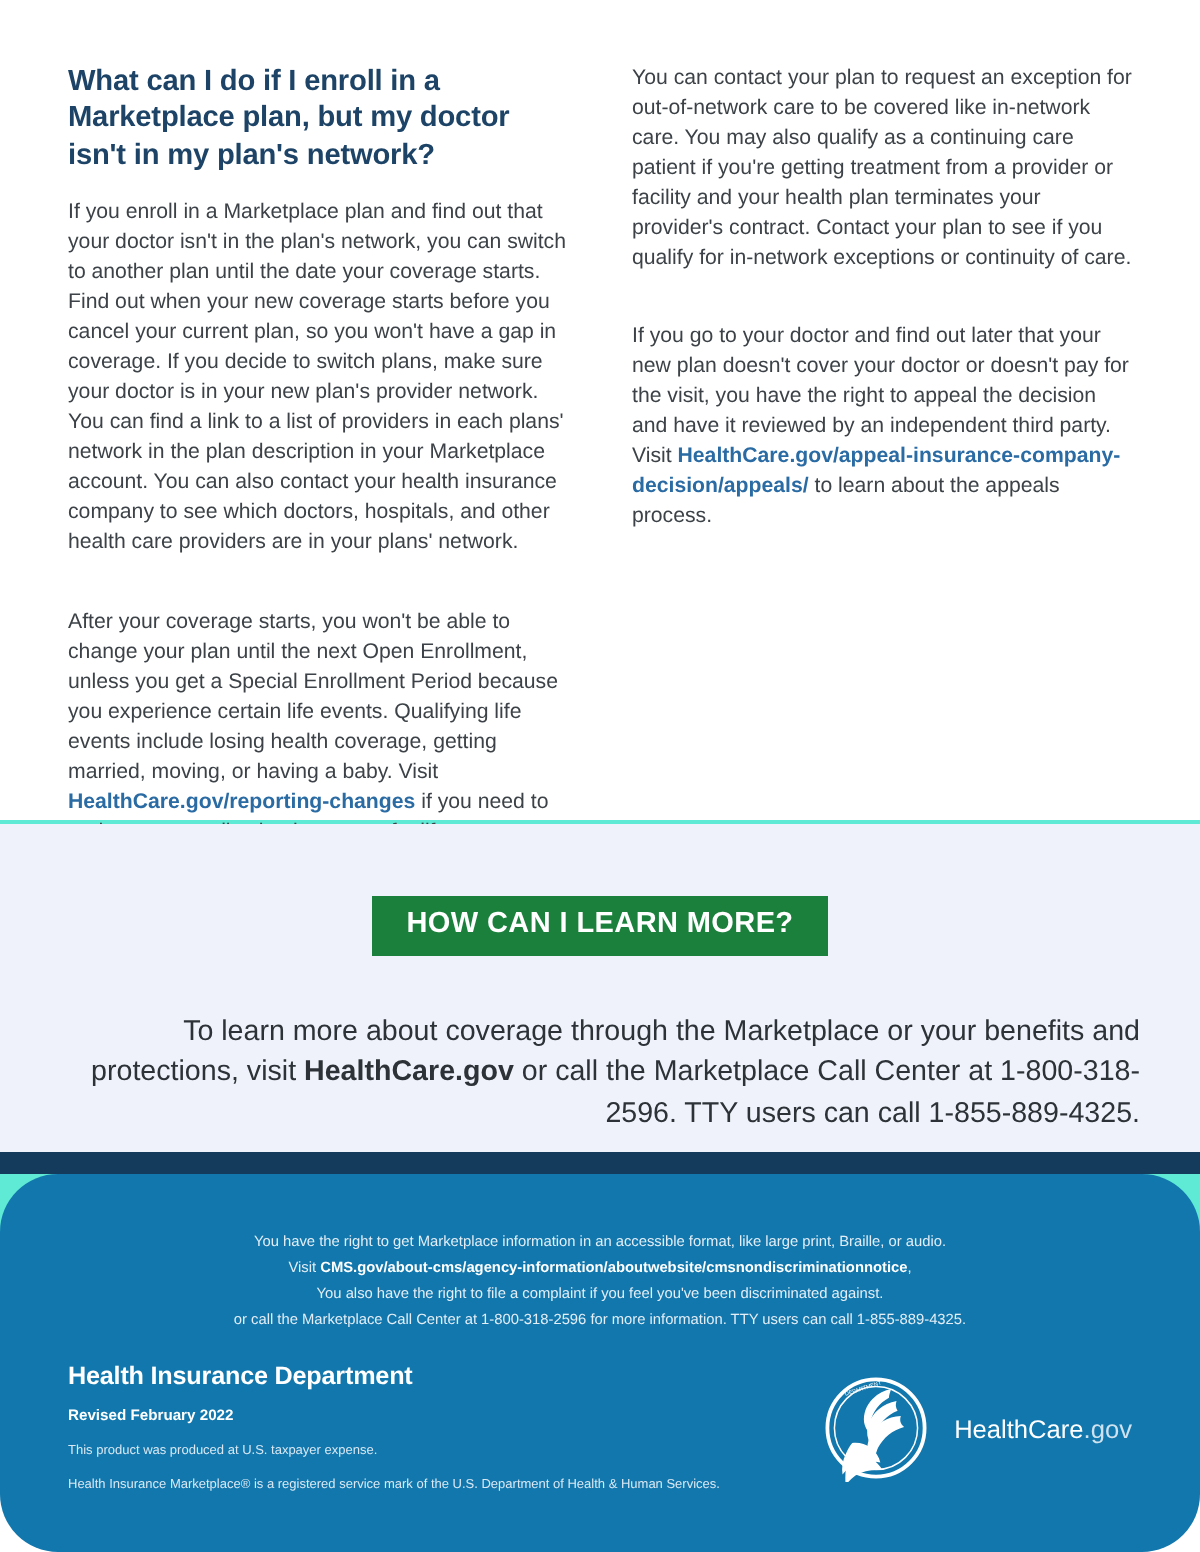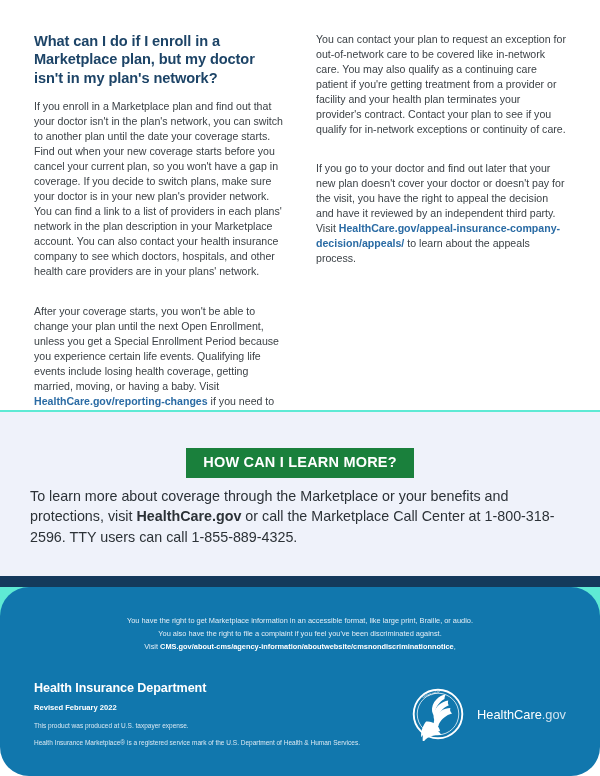--- a/index.html
+++ b/index.html
@@ -79,23 +79,23 @@
     background: #1a803c;
     color: #ffffff;
     font-size: 14.5px;
     font-weight: bold;
     letter-spacing: 0.2px;
     padding: 7px 17px 8px 17px;
     line-height: 1;
     display: inline-block;
   }
   .lm-text {
-    margin-top: 8px;
+    margin-top: 28px;
     width: 540px;
-    text-align: left;
+    text-align: right;
     font-size: 14.3px;
     line-height: 1.45;
     color: #2c3237;
   }
   .lm-text b { font-weight: bold; }
 
   
   .divider {
     position: absolute;
     left: 0; top: 576px;
@@ -200,22 +200,23 @@
 
     <div class="lm-text"><span>To learn more about coverage through the Marketplace or your benefits and protections, visit </span><b>HealthCare.gov</b><span> or call the Marketplace Call Center at 1-800-318-2596. TTY users can call 1-855-889-4325.</span></div>
   </div>
 
   <div class="divider"></div>
 
   <div class="footer">
 
     <div class="foot-notice">
       <div>You have the right to get Marketplace information in an accessible format, like large print, Braille, or audio.</div>
+      <div><span>Visit </span><b>CMS.gov/about-cms/agency-information/aboutwebsite/cmsnondiscriminationnotice</b><span>,</span></div>
       <div>You also have the right to file a complaint if you feel you've been discriminated against.</div>
-      <div><span>Visit </span><b>CMS.gov/about-cms/agency-information/aboutwebsite/cmsnondiscriminationnotice</b><span>,</span></div>
+      <div>or call the Marketplace Call Center at 1-800-318-2596 for more information. TTY users can call 1-855-889-4325.</div>
     </div>
 
     <div class="foot-bottom">
 
       <div class="foot-left">
         <div class="foot-brand">Health Insurance Department</div>
         <div class="foot-prod">
           <div>Revised February 2022</div>
         </div>
         <div class="foot-fine">This product was produced at U.S. taxpayer expense.</div>

